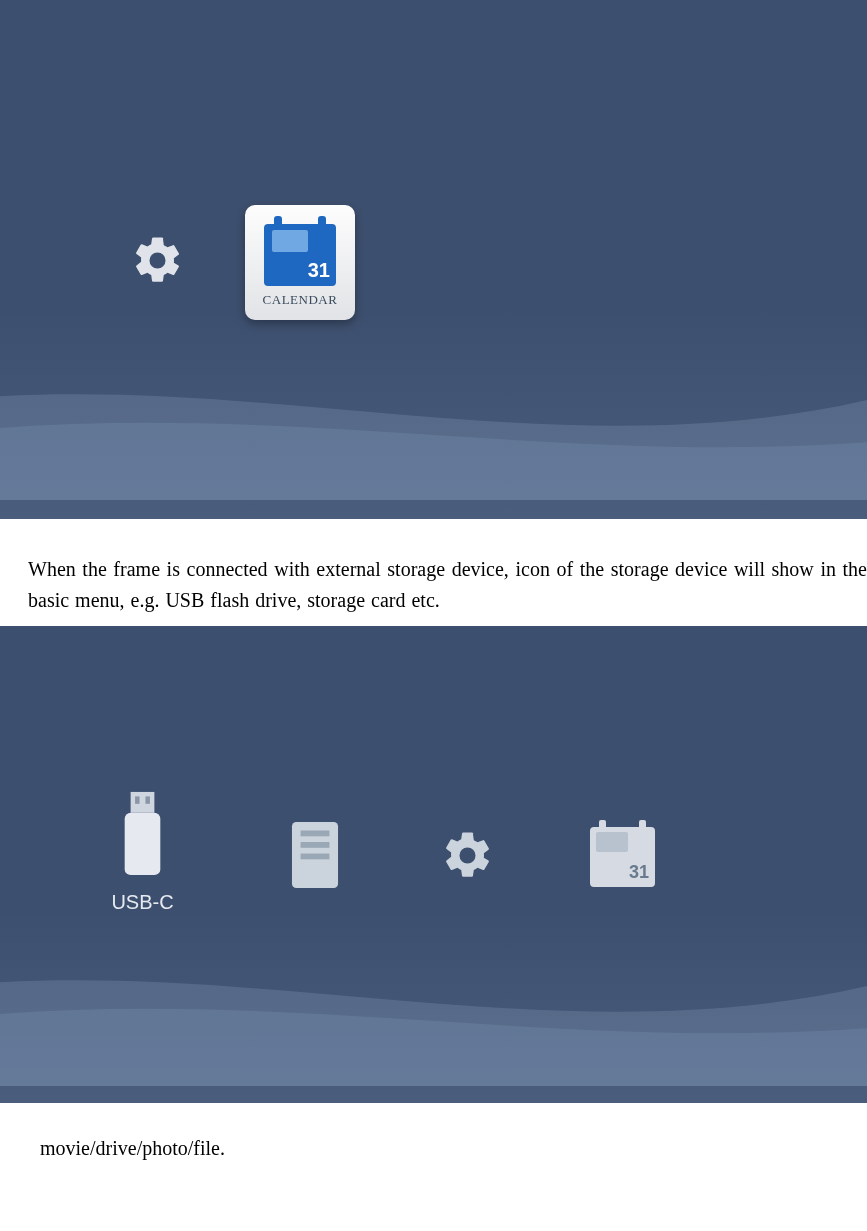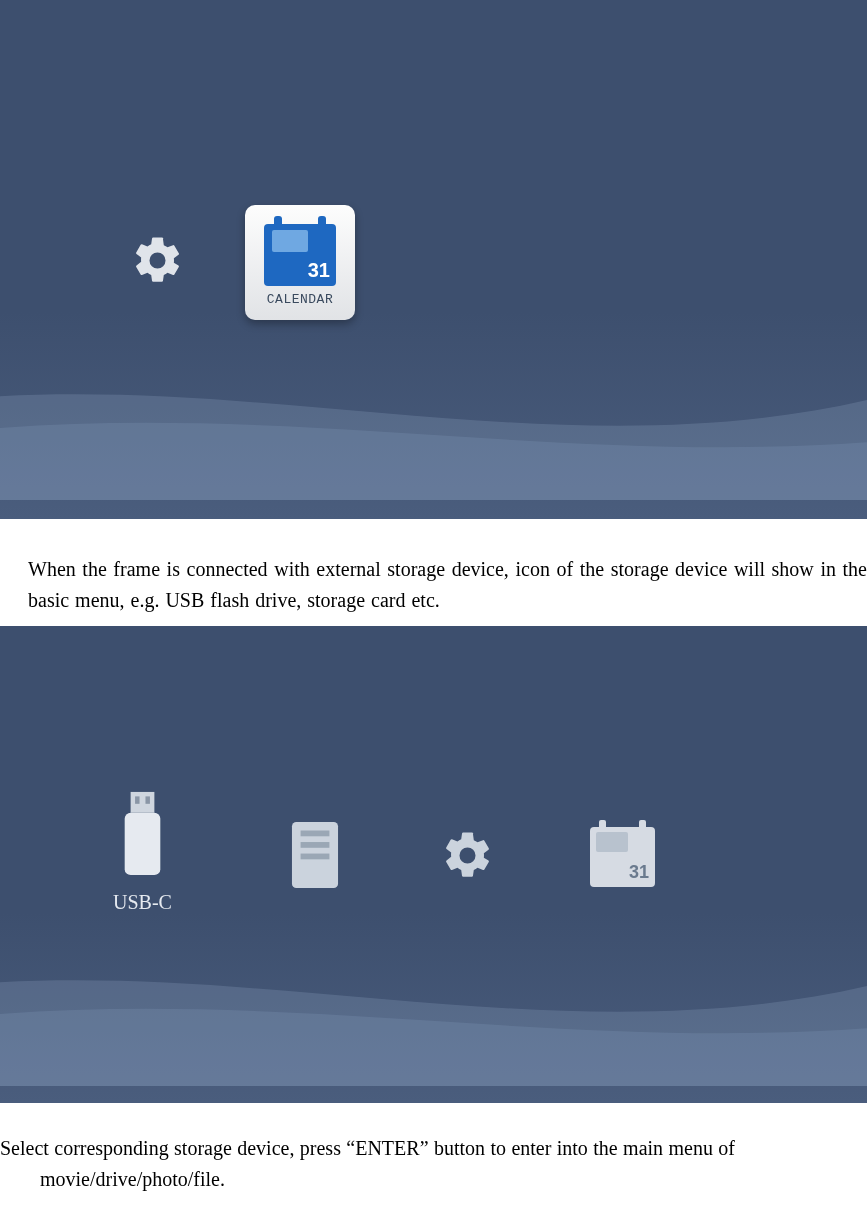--- a/index.html
+++ b/index.html
@@ -80,36 +80,36 @@
   }
   .calendar-tile-inner::after {
     content: '';
     position: absolute;
     top: -8px; right: 10px;
     width: 8px; height: 12px;
     background: #1e68c1;
     border-radius: 3px;
   }
   .tile-label {
-    font-family: Liberation Mono, monospace;
+    font-family: Liberation Serif, serif;
     font-size: 13px;
     color: #3a4a5e;
     margin-top: 6px;
     letter-spacing: 0.5px;
   }
   .usb-tile {
     display: flex;
     flex-direction: column;
     align-items: center;
     gap: 10px;
   }
   .usb-tile svg { width: 95px; height: 95px; fill: #e6eaf0; }
   .usb-label {
     color: #e6eaf0;
-    font-family: Liberation Serif, serif;
+    font-family: Liberation Sans, sans-serif;
     font-size: 20px;
   }
   .int-tile {
     display: flex;
     flex-direction: column;
     align-items: center;
   }
   .int-tile svg { width: 60px; height: 72px; fill: #cbd3dd; }
   .cal-small {
     width: 65px; height: 60px;
@@ -217,15 +217,14 @@
         </svg>
     </div>
     <div class="cal-small" style="margin-top:14px;">
       <div class="top"></div>
       <div class="num">31</div>
     </div>
   </div>
 </div>
 
 <div class="para2">
-  <span>Select corresponding storage device, press “ENTER” button to enter into the main menu of</span>
   <span class="line2">movie/drive/photo/file.</span>
 </div>
 
 </body></html>

